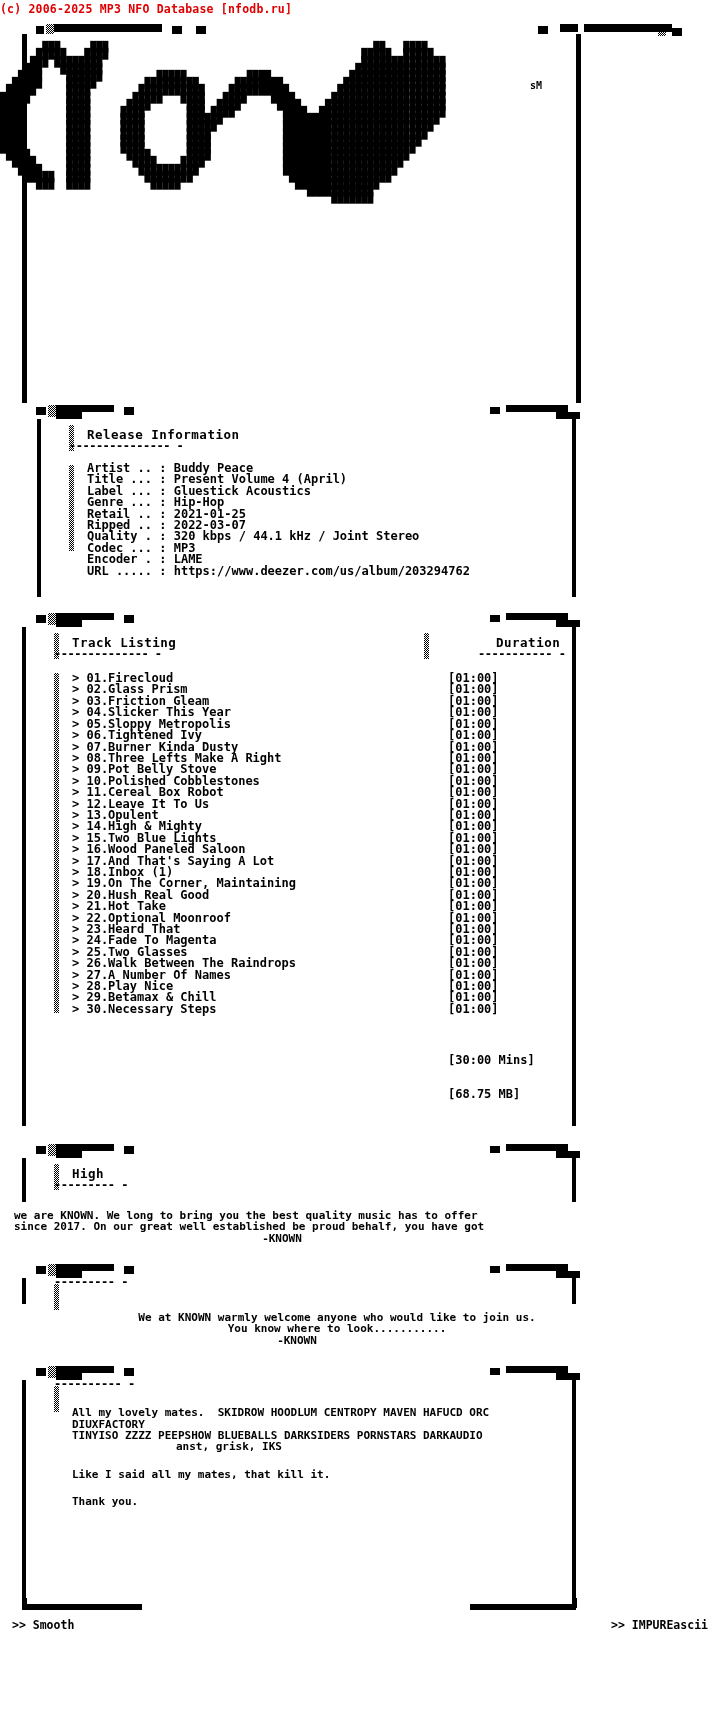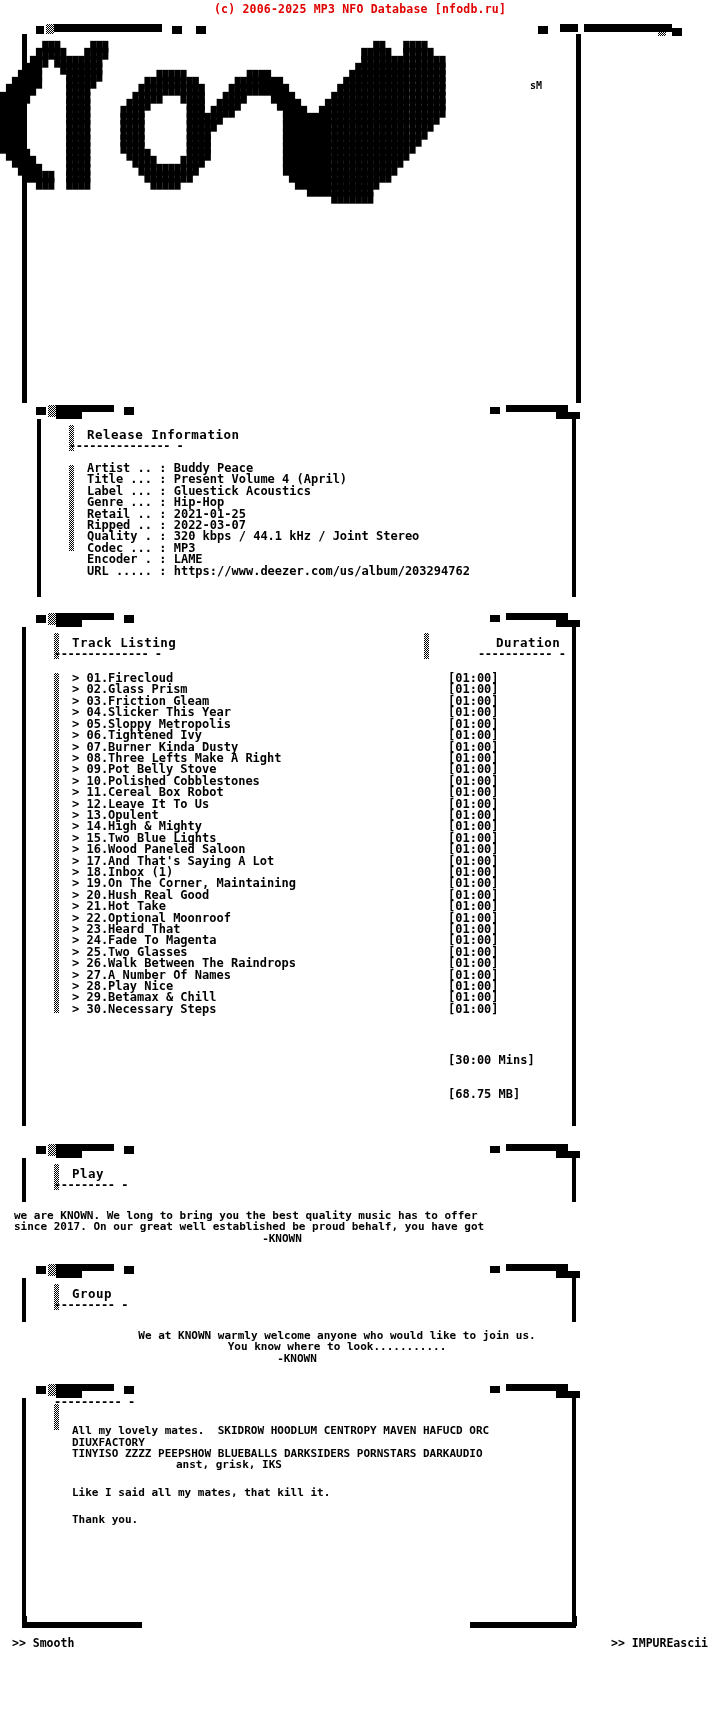--- a/index.html
+++ b/index.html
@@ -9,21 +9,20 @@
   }
   body {
     width: 720px;
     height: 1716px;
     position: relative;
     font-family: "DejaVu Sans Mono", "Liberation Mono", monospace;
     color: #000000;
     overflow: hidden;
   }
   .db-header {
-    text-align: center;
     color: #e00000;
     font-size: 11.5px;
     font-weight: bold;
     letter-spacing: 0.2px;
     padding-top: 2px;
     height: 16px;
     line-height: 14px;
     font-family: "DejaVu Sans Mono", "Liberation Mono", monospace;
   }
   .nfo {
@@ -340,21 +339,21 @@
       <div class="blk" style="left:56px; top:2px; width:58px; height:7px;"></div>
       <div class="blk" style="left:56px; top:9px; width:26px; height:7px;"></div>
       <div class="blk" style="left:124px;top:4px; width:10px; height:8px;"></div>
       <div class="blk" style="left:490px;top:4px; width:10px; height:7px;"></div>
       <div class="blk" style="left:506px;top:2px; width:62px; height:7px;"></div>
       <div class="blk" style="left:556px;top:9px; width:24px; height:7px;"></div>
     </div>
     <div class="frame-body" style="padding-bottom:6px;">
       <div class="frame-right" style="right:144px;"></div>
       <div class="tick" style="top:6px; height:26px;"></div>
-      <div class="sec-title">Play</div>
+      <div class="sec-title">High</div>
       <div class="sec-rule">--------- -</div>
     </div>
     <div style="margin-left:14px; margin-top:8px;">
       <div class="para" id="notes-lines"><div>we are KNOWN. We long to bring you the best quality music has to offer</div><div>since 2017. On our great well established be proud behalf, you have got</div></div>
       <div class="para center" style="padding-right:170px;">-KNOWN</div>
     </div>
   </div>
 
   <div class="section" style="margin-top:18px;">
     <div class="frame-bar-top" style="height:16px;">
@@ -363,21 +362,20 @@
       <div class="blk" style="left:56px; top:2px; width:58px; height:7px;"></div>
       <div class="blk" style="left:56px; top:9px; width:26px; height:7px;"></div>
       <div class="blk" style="left:124px;top:4px; width:10px; height:8px;"></div>
       <div class="blk" style="left:490px;top:4px; width:10px; height:7px;"></div>
       <div class="blk" style="left:506px;top:2px; width:62px; height:7px;"></div>
       <div class="blk" style="left:556px;top:9px; width:24px; height:7px;"></div>
     </div>
     <div class="frame-body" style="padding-bottom:6px;">
       <div class="frame-right" style="right:144px;"></div>
       <div class="tick" style="top:6px; height:26px;"></div>
-      <div class="sec-title">Group</div>
       <div class="sec-rule">--------- -</div>
     </div>
     <div style="margin-left:14px; margin-top:8px;">
       <div class="para center" id="group-lines" style="padding-right:60px;"><div>We at KNOWN warmly welcome anyone who would like to join us.</div><div>You know where to look...........</div></div>
       <div class="para center" style="padding-right:140px;">-KNOWN</div>
     </div>
   </div>
 
   <div class="section" style="margin-top:18px;">
     <div class="frame-bar-top" style="height:16px;">

